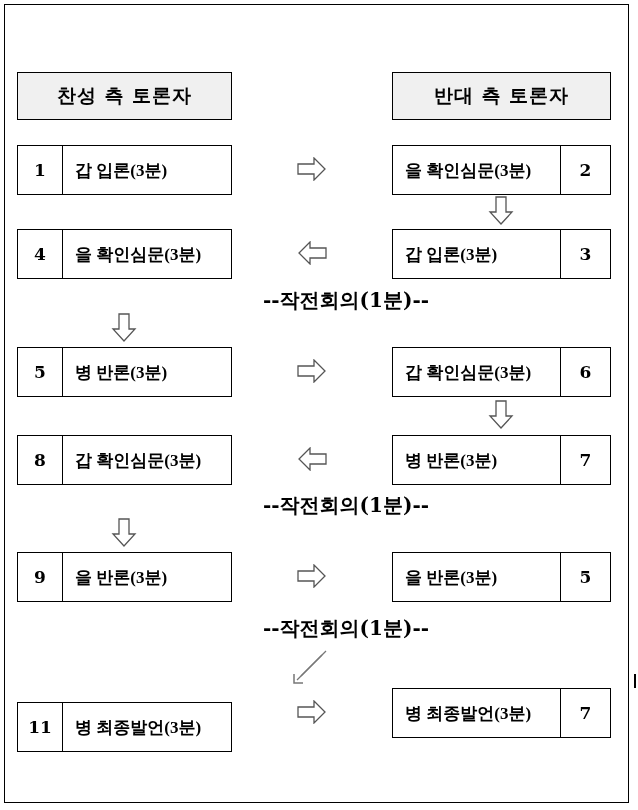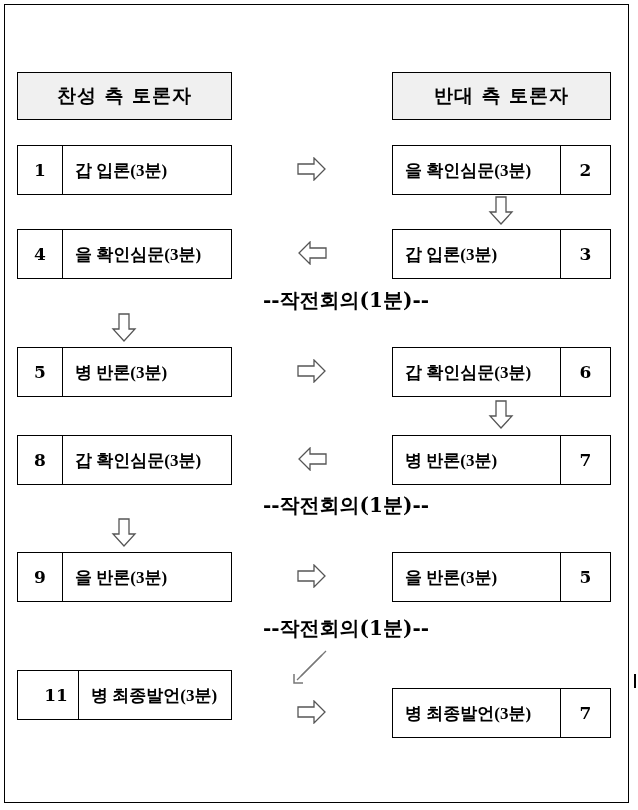--- a/index.html
+++ b/index.html
@@ -79,21 +79,21 @@
   <div class="num">9</div>
   <div class="label">을 반론(3분)</div>
 </div>
 <div class="box right" style="top:552px;">
   <div class="label">을 반론(3분)</div>
   <div class="num">5</div>
 </div>
 
 <div class="meeting" style="top:615px;">--작전회의(1분)--</div>
 
-<div class="box left" style="top:670px;padding-left:16px;">
+<div class="box left" style="top:702px;">
   <div class="num">11</div>
   <div class="label">병 최종발언(3분)</div>
 </div>
 <div class="box right" style="top:688px;">
   <div class="label">병 최종발언(3분)</div>
   <div class="num">7</div>
 </div>
 
 <svg class="arrow" style="left:297px; top:157px;" width="30" height="24" viewBox="0 0 30 24">
   <path d="M1 7 H17 V1 L28 12 L17 23 V17 H1 Z" fill="#fff" stroke="#555" stroke-width="1.3"></path>

